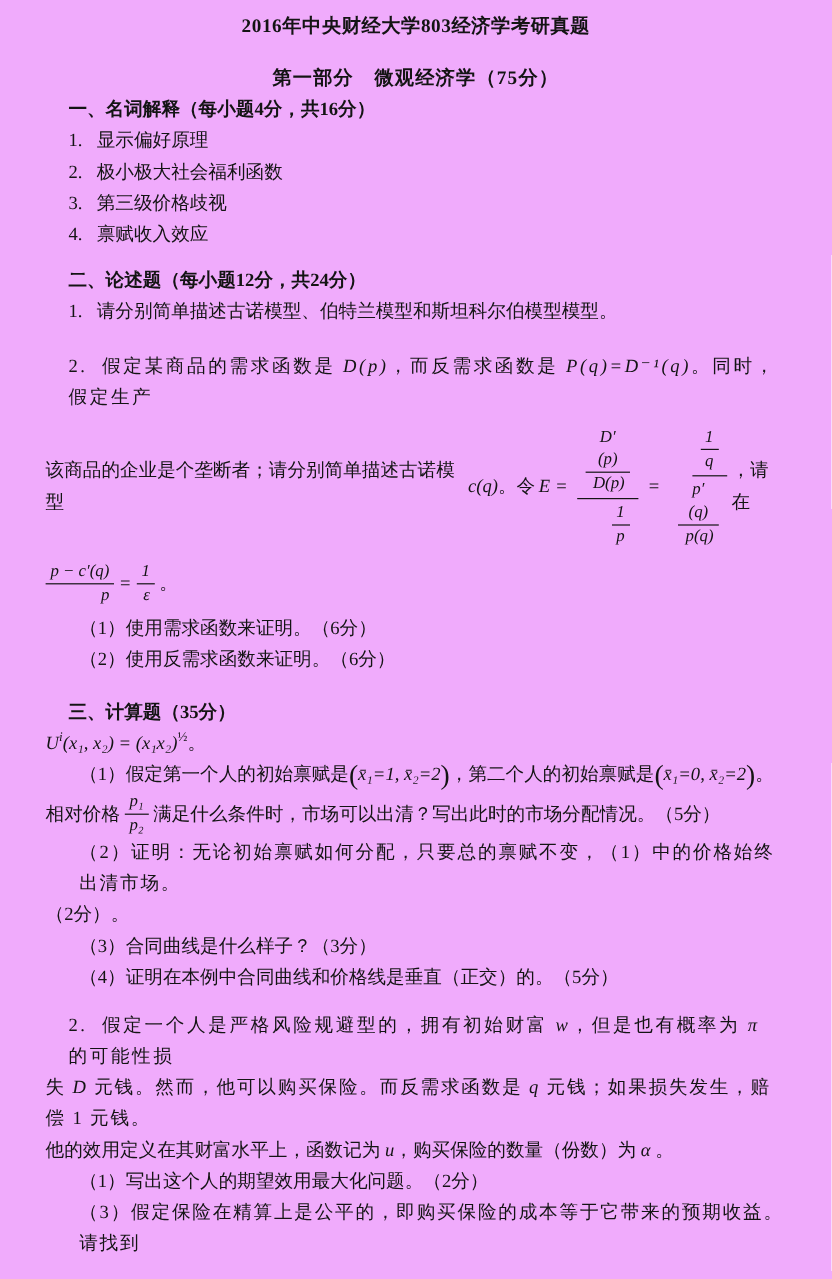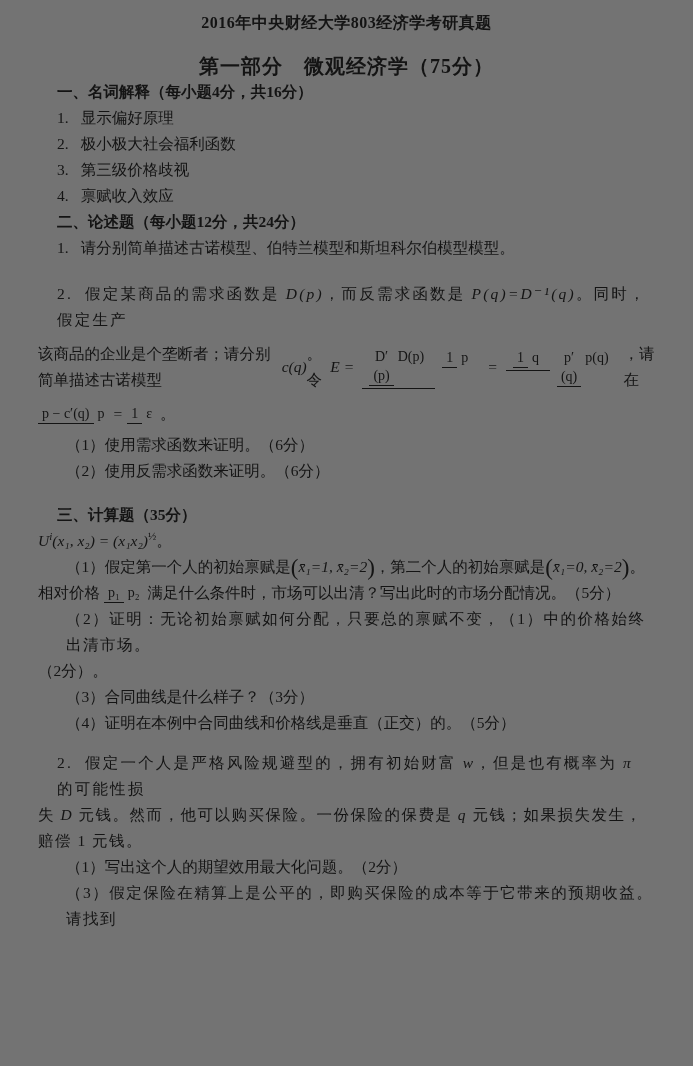--- a/index.html
+++ b/index.html
@@ -1,48 +1,48 @@
 <!DOCTYPE html>
 <html><head>
 <meta charset="utf-8">
 <style>
   html,body { margin:0; padding:0; background:#ffffff; }
   .page {
     position:relative;
     width:693px; height:1066px;
     box-sizing:border-box;
     padding:10px 38px 0 38px;
-    background:#737373;
+    background:#f0abfc;
     color:#141414;
     font-family:"Liberation Serif","DejaVu Serif",serif;
     font-size:15.5px;
     line-height:26px;
     overflow:hidden;
   }
   [data-bind] { white-space:pre-wrap; }
   .center { text-align:center; }
   .bold { font-weight:bold; }
   .title { font-size:16px; letter-spacing:0.5px; }
-  .part-heading { font-size:20px; margin-top:17px; letter-spacing:1px; }
+  .part-heading { font-size:16px; margin-top:17px; letter-spacing:1px; }
   .ind1 { padding-left:19px; }
   .ind2 { padding-left:28px; }
   .item-no { display:inline-block; margin-right:12px; }
   .m { font-style:italic; }
   sup { font-size:11px; line-height:0; }
   .frac {
-    display:inline-flex; flex-direction:row; align-items:flex-start;
+    display:inline-flex; flex-direction:column; align-items:flex-end;
     vertical-align:middle; text-align:center;
-    font-size:14px; line-height:19px;
+    font-style:italic; font-size:14px; line-height:19px;
   }
   .frac .fn { border-bottom:1px solid #141414; padding:0 4px; }
   .frac .fd { padding:0 4px; }
   .bigfrac { margin:0 4px; }
   .bigfrac > .fn, .bigfrac > .fd { padding:2px 7px; }
   .mathline { display:flex; align-items:center; flex-wrap:nowrap; }
-  .mt12 { margin-top:0; }
+  .mt12 { margin-top:12px; }
   .mt14 { margin-top:14px; }
   .mt18 { margin-top:18px; }
   .mt4  { margin-top:20px; }
   .formula-big { margin:8px 0; }
   .formula-mid { margin:7px 0 5px 0; }
   .sp1 { letter-spacing:1.5px; }
   .sp2 { letter-spacing:2.2px; }
   .sp3 { letter-spacing:3px; }
   .bigparen { font-size:23px; font-weight:300; vertical-align:middle; line-height:1; font-style:normal; position:relative; top:-1px; }
   .eq { margin:0 5px; }
@@ -153,19 +153,22 @@
 
   <div class="ind2 sp1" data-bind="sec3.q1.sub2.l1">（2）证明：无论初始禀赋如何分配，只要总的禀赋不变，（1）中的价格始终出清市场。</div>
   <div data-bind="sec3.q1.sub2.l2">（2分）。</div>
   <div class="ind2" data-bind="sec3.q1.sub3">（3）合同曲线是什么样子？（3分）</div>
   <div class="ind2" data-bind="sec3.q1.sub4">（4）证明在本例中合同曲线和价格线是垂直（正交）的。（5分）</div>
 
   <div class="ind1 mt14 sp2">
     <span class="item-no" data-bind="sec3.q2.no">2.</span><span data-bind="sec3.q2.l1.t1">假定一个人是严格风险规避型的，拥有初始财富 </span><span class="m" data-bind="sec3.q2.l1.m1">w</span><span data-bind="sec3.q2.l1.t2">，但是也有概率为 </span><span class="m" data-bind="sec3.q2.l1.m2">π</span><span data-bind="sec3.q2.l1.t3"> 的可能性损</span>
   </div>
   <div class="sp1">
-    <span data-bind="sec3.q2.l2.t1">失 </span><span class="m" data-bind="sec3.q2.l2.m1">D</span><span data-bind="sec3.q2.l2.t2"> 元钱。然而，他可以购买保险。一份保险的保费是 </span><span class="m" data-bind="sec3.q2.l2.m2">q</span><span data-bind="sec3.q2.l2.t3"> 元钱；如果损失发生，赔偿 1 元钱。</span>
+    <span data-bind="sec3.q2.l2.t1">失 </span><span class="m" data-bind="sec3.q2.l2.m1">D</span><span data-bind="sec3.q2.l2.t2"> 元钱。然而，他可以购买保险。而反需求函数是 </span><span class="m" data-bind="sec3.q2.l2.m2">q</span><span data-bind="sec3.q2.l2.t3"> 元钱；如果损失发生，赔偿 1 元钱。</span>
+  </div>
+  <div>
+    <span data-bind="sec3.q2.l3.t1">他的效用定义在其财富水平上，函数记为 </span><span class="m" data-bind="sec3.q2.l3.m1">u</span><span data-bind="sec3.q2.l3.t2">，购买保险的数量（份数）为 </span><span class="m" data-bind="sec3.q2.l3.m2">α</span><span data-bind="sec3.q2.l3.t3"> 。</span>
   </div>
 
   <div class="ind2" data-bind="sec3.q2.sub1">（1）写出这个人的期望效用最大化问题。（2分）</div>
   <div class="ind2 sp1" data-bind="sec3.q2.sub3.l1">（3）假定保险在精算上是公平的，即购买保险的成本等于它带来的预期收益。请找到</div>
 
 </div>
 
 </body></html>

